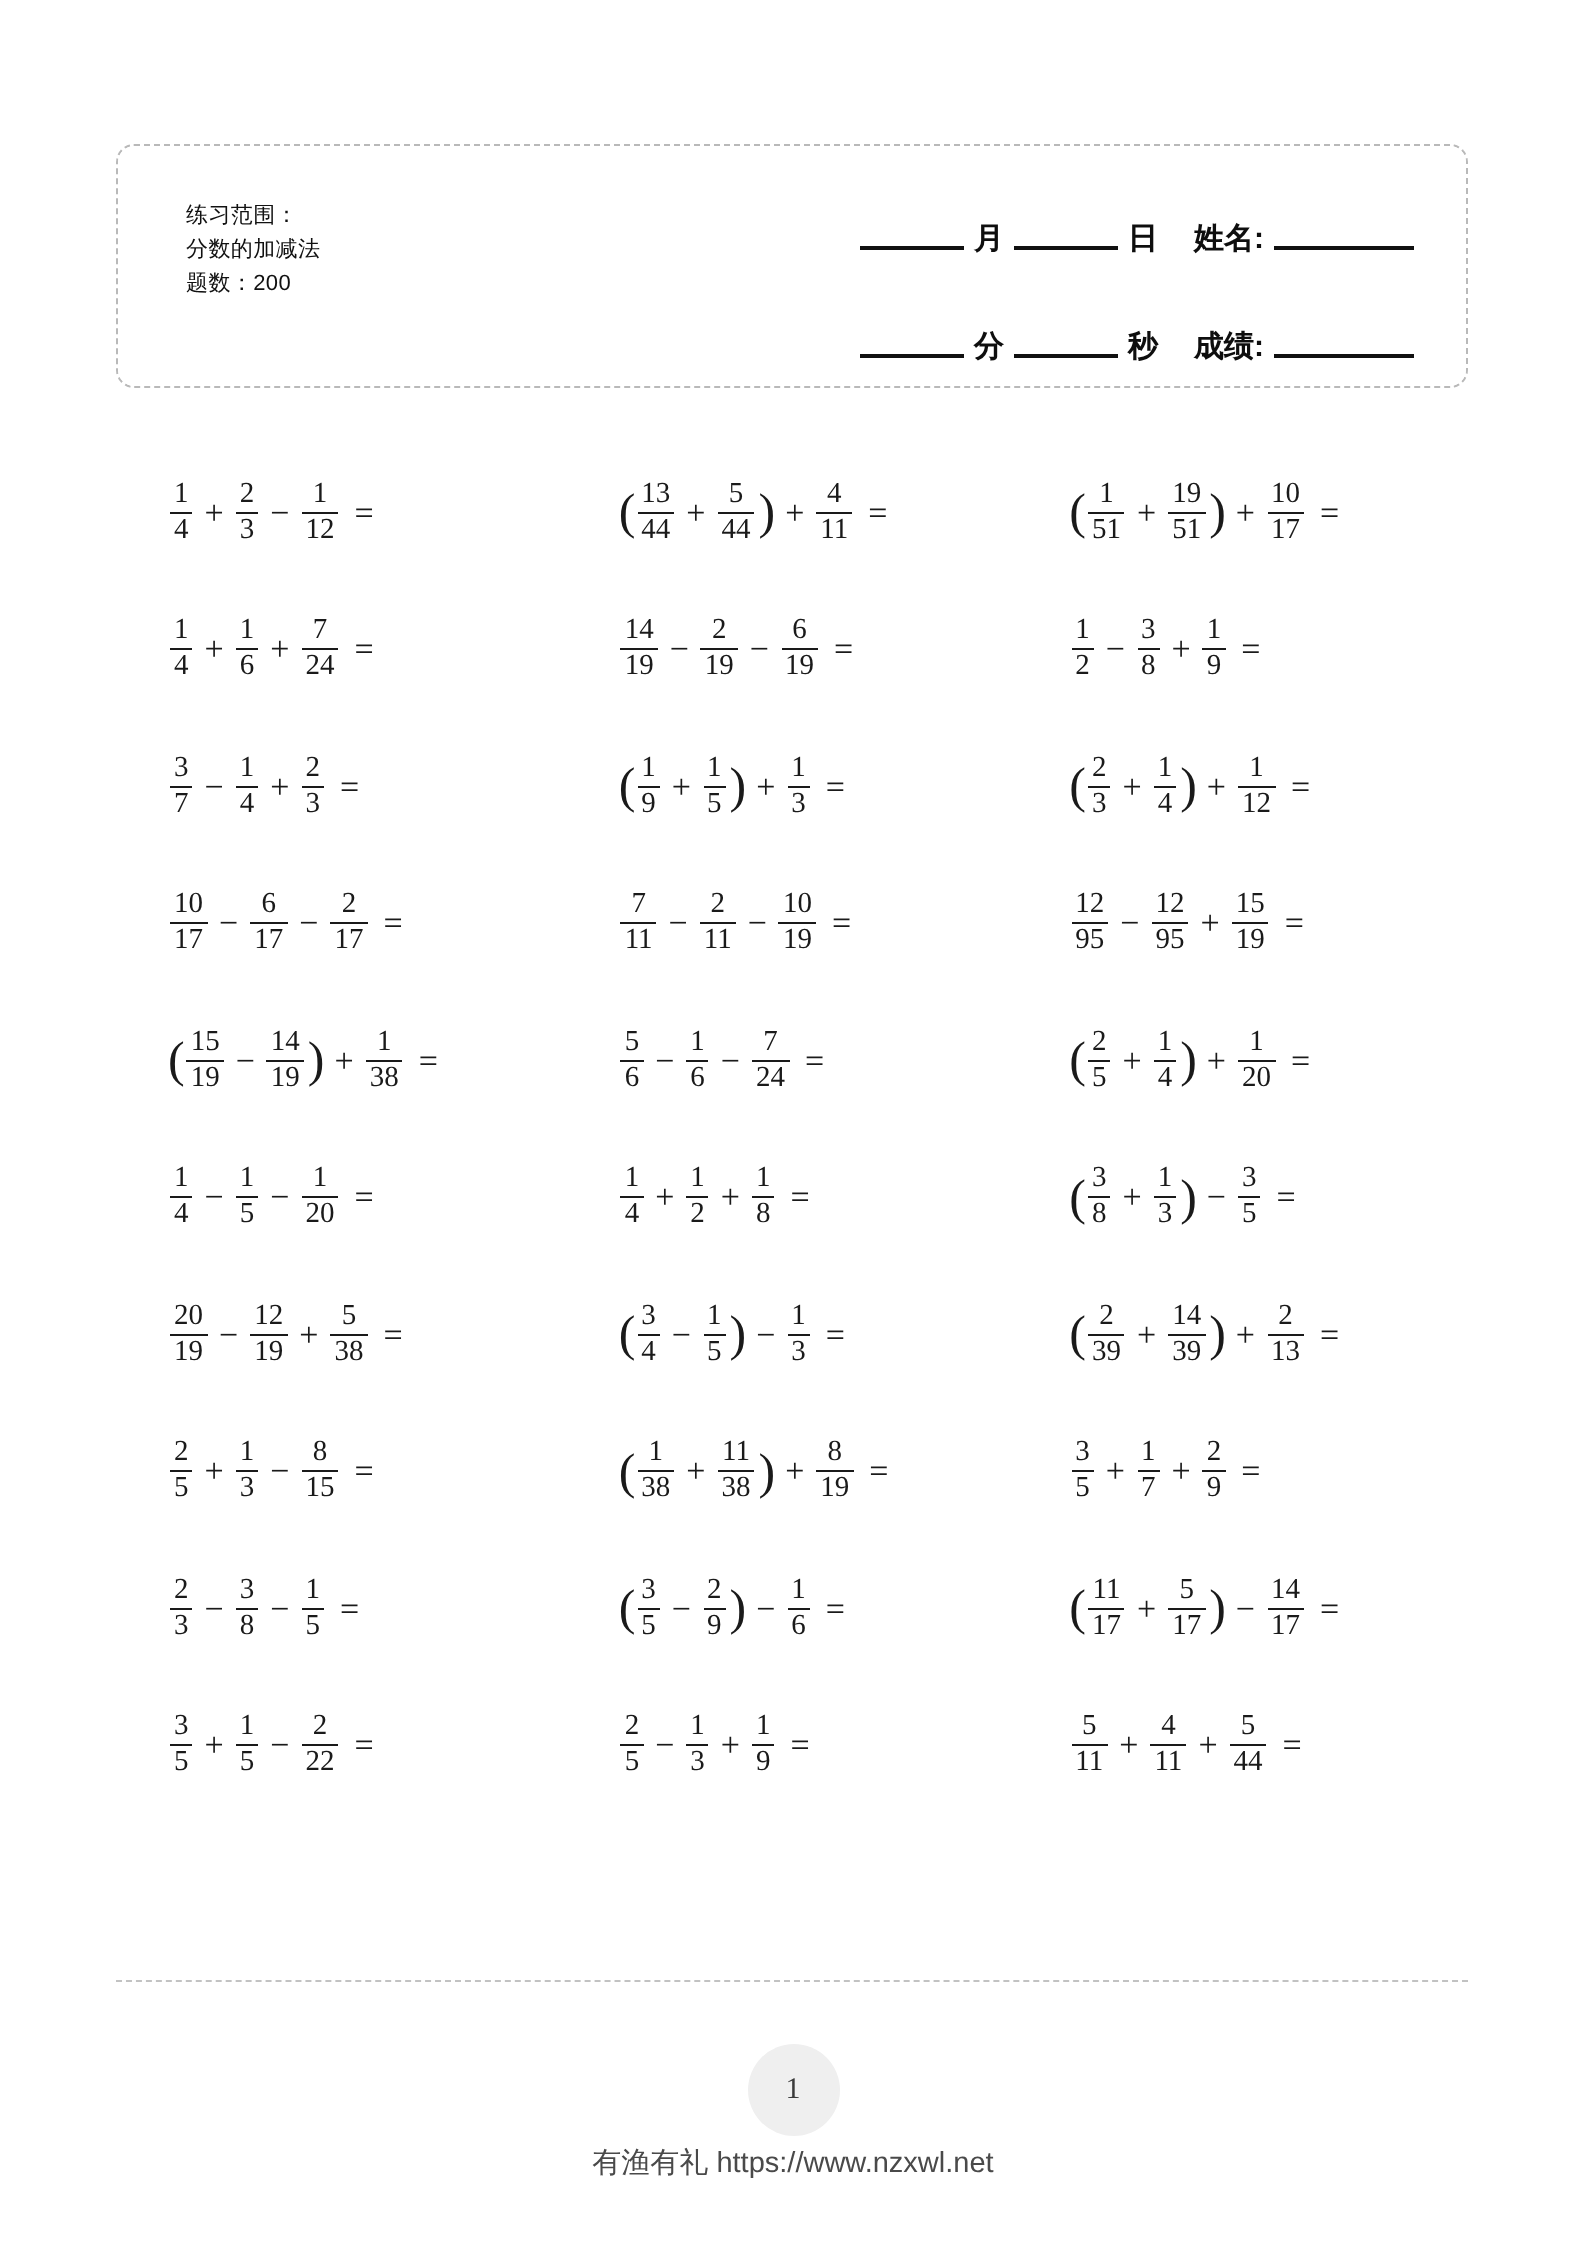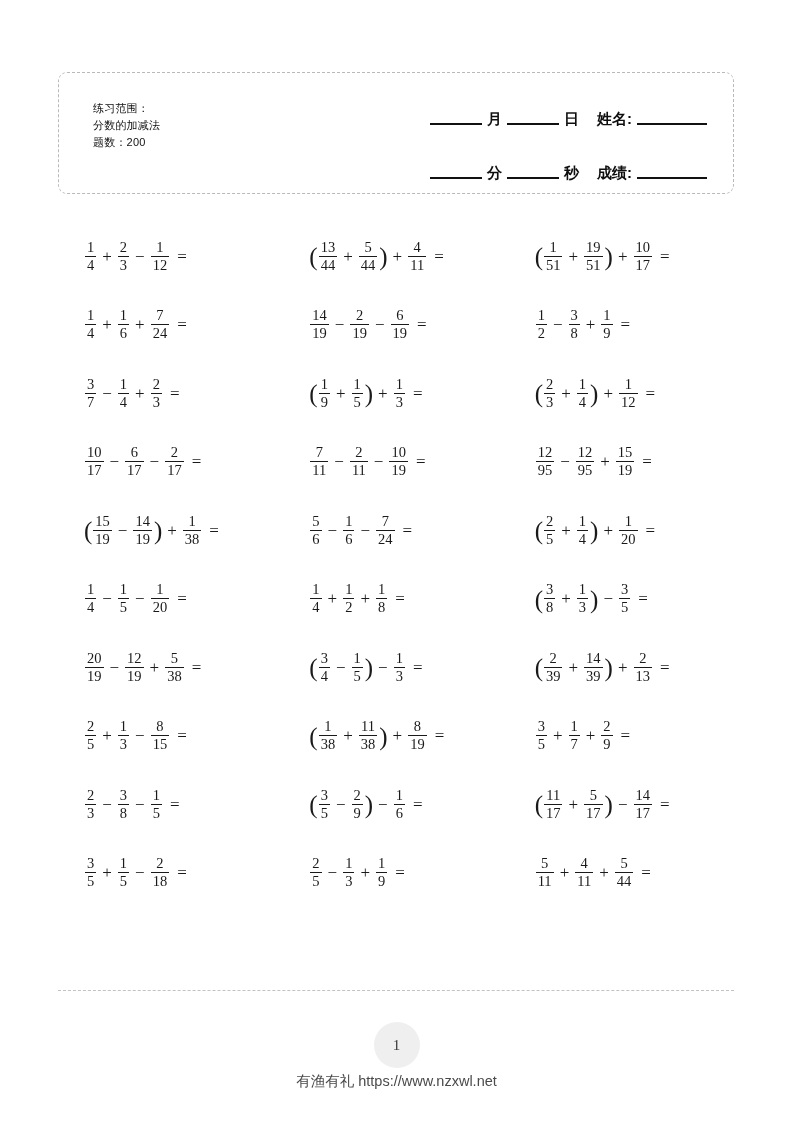--- a/index.html
+++ b/index.html
@@ -735,21 +735,21 @@
           <span class="den">5</span>
         </span>
         <span class="op">+</span>
         <span class="frac">
           <span class="num">1</span>
           <span class="den">5</span>
         </span>
         <span class="op">−</span>
         <span class="frac">
           <span class="num">2</span>
-          <span class="den">18</span>
+          <span class="den">22</span>
         </span>
         <span class="eq">=</span>
       </span>
     </div>
     <div class="cell">
       <span class="expr">
         <span class="frac">
           <span class="num">2</span>
           <span class="den">5</span>
         </span>

